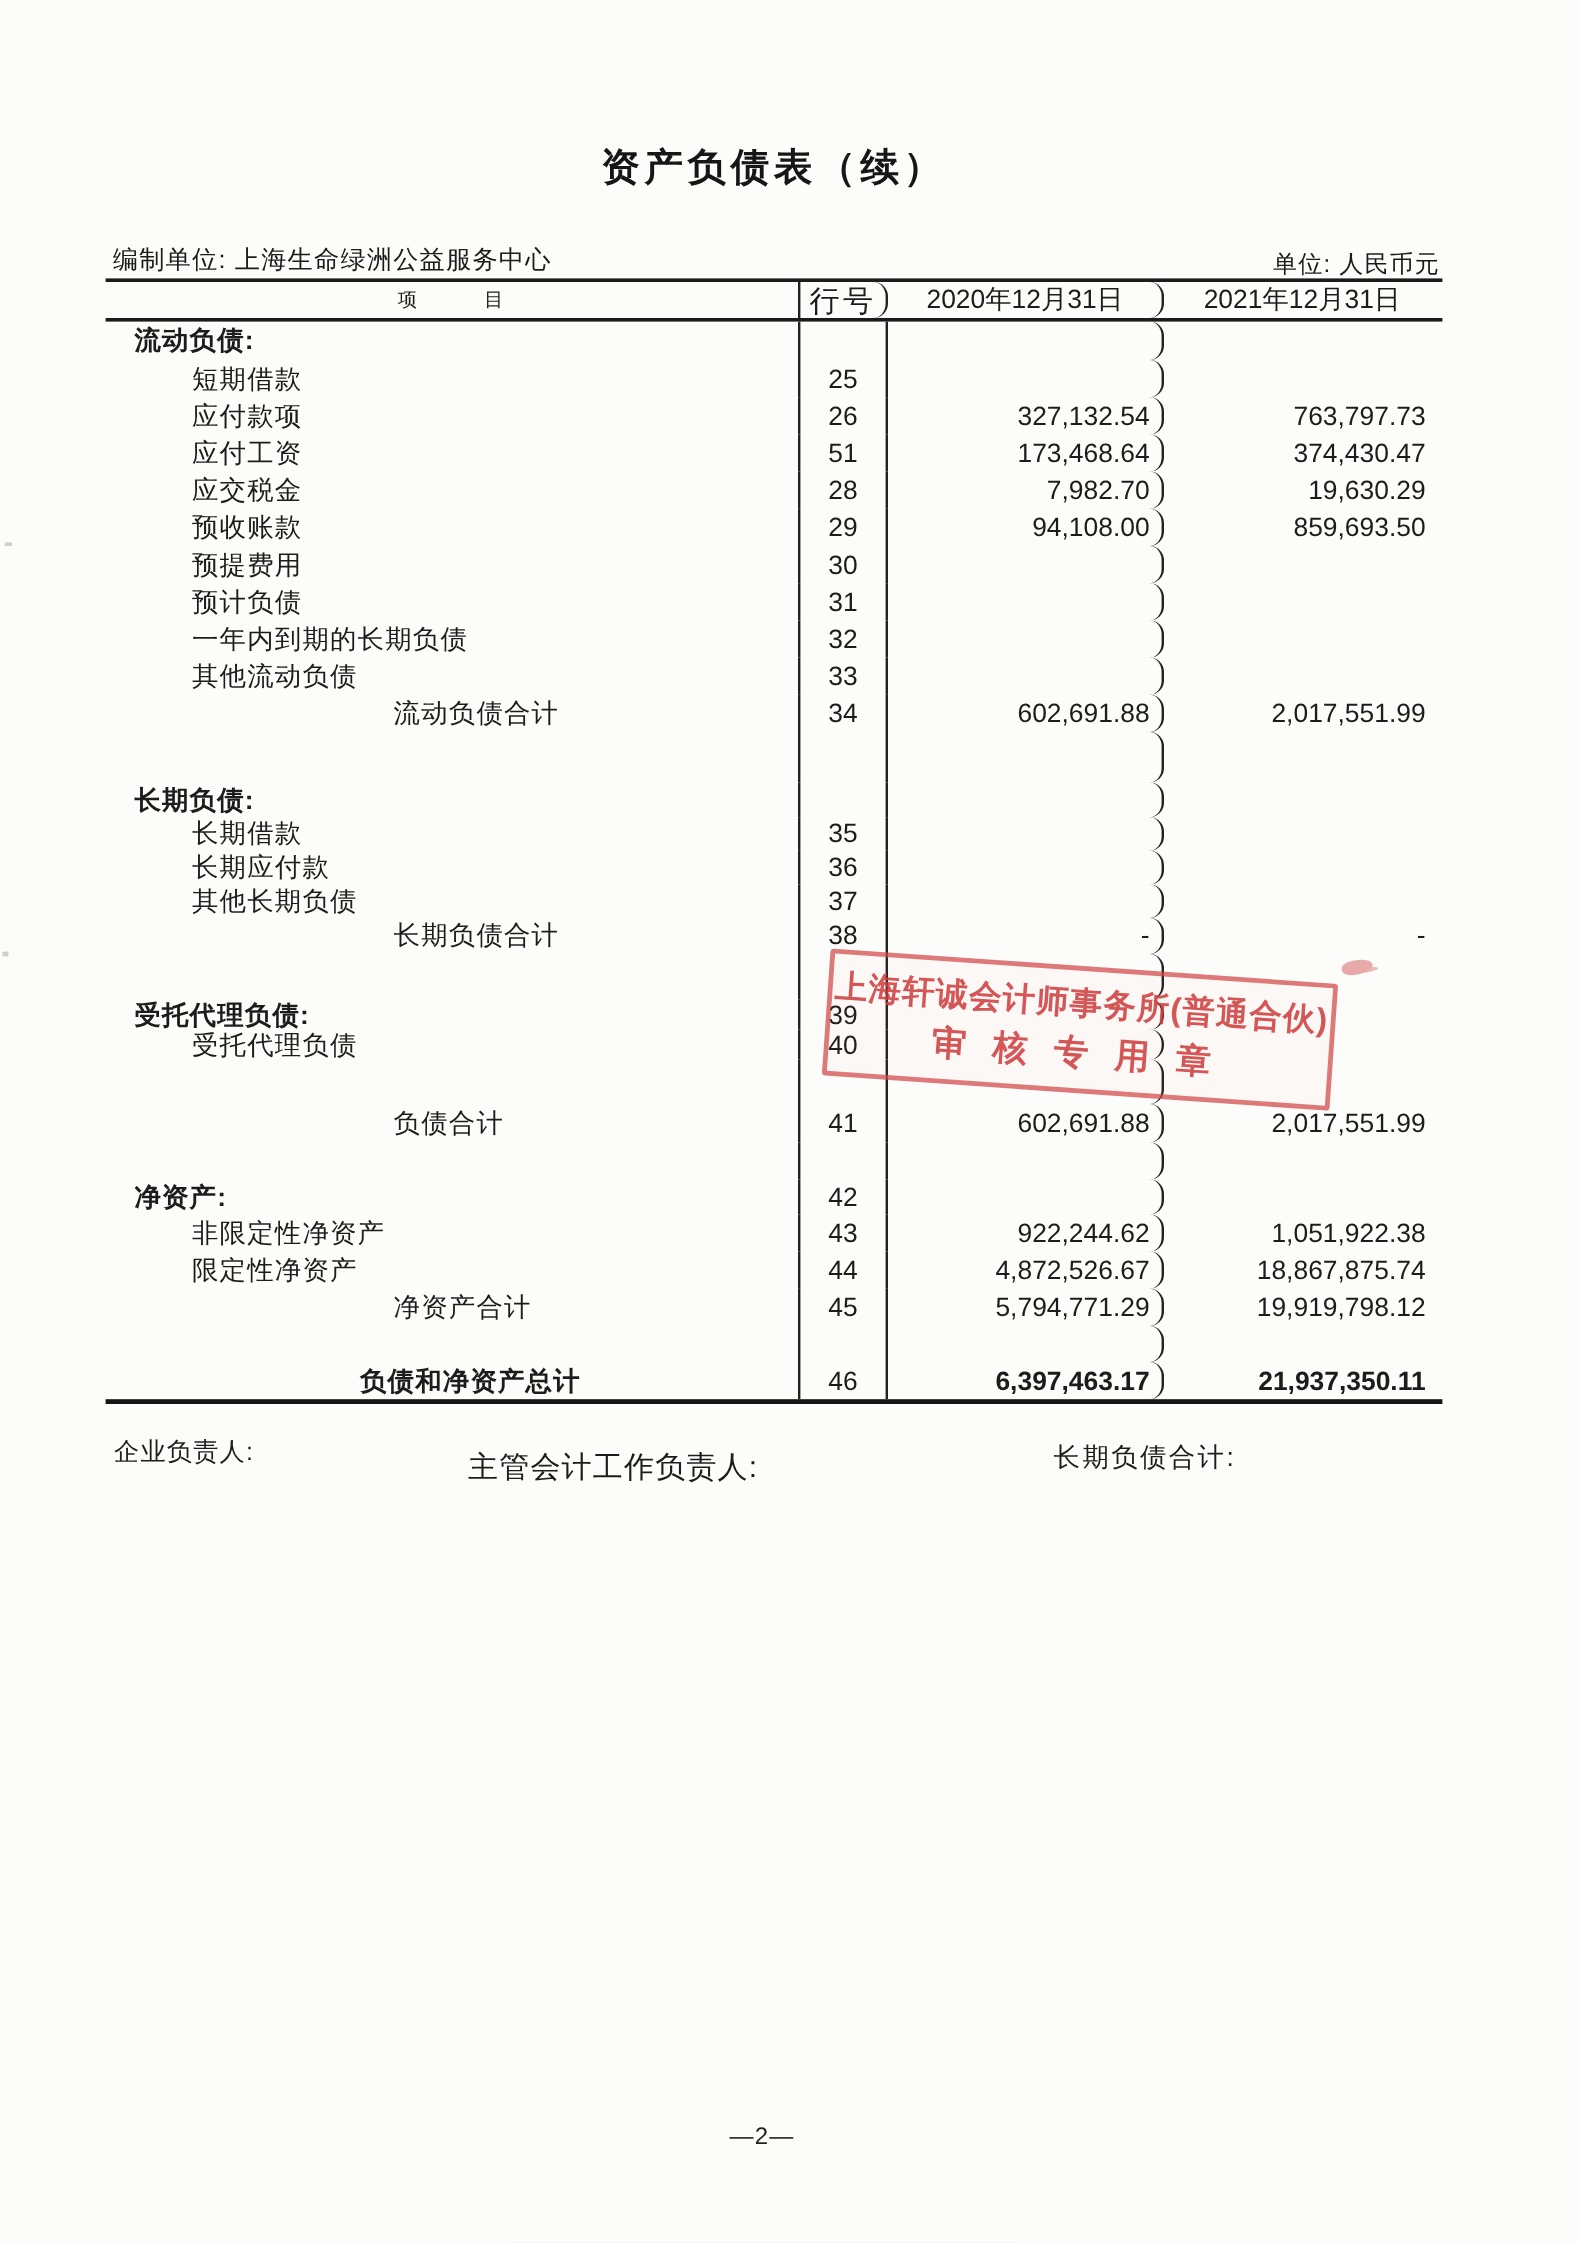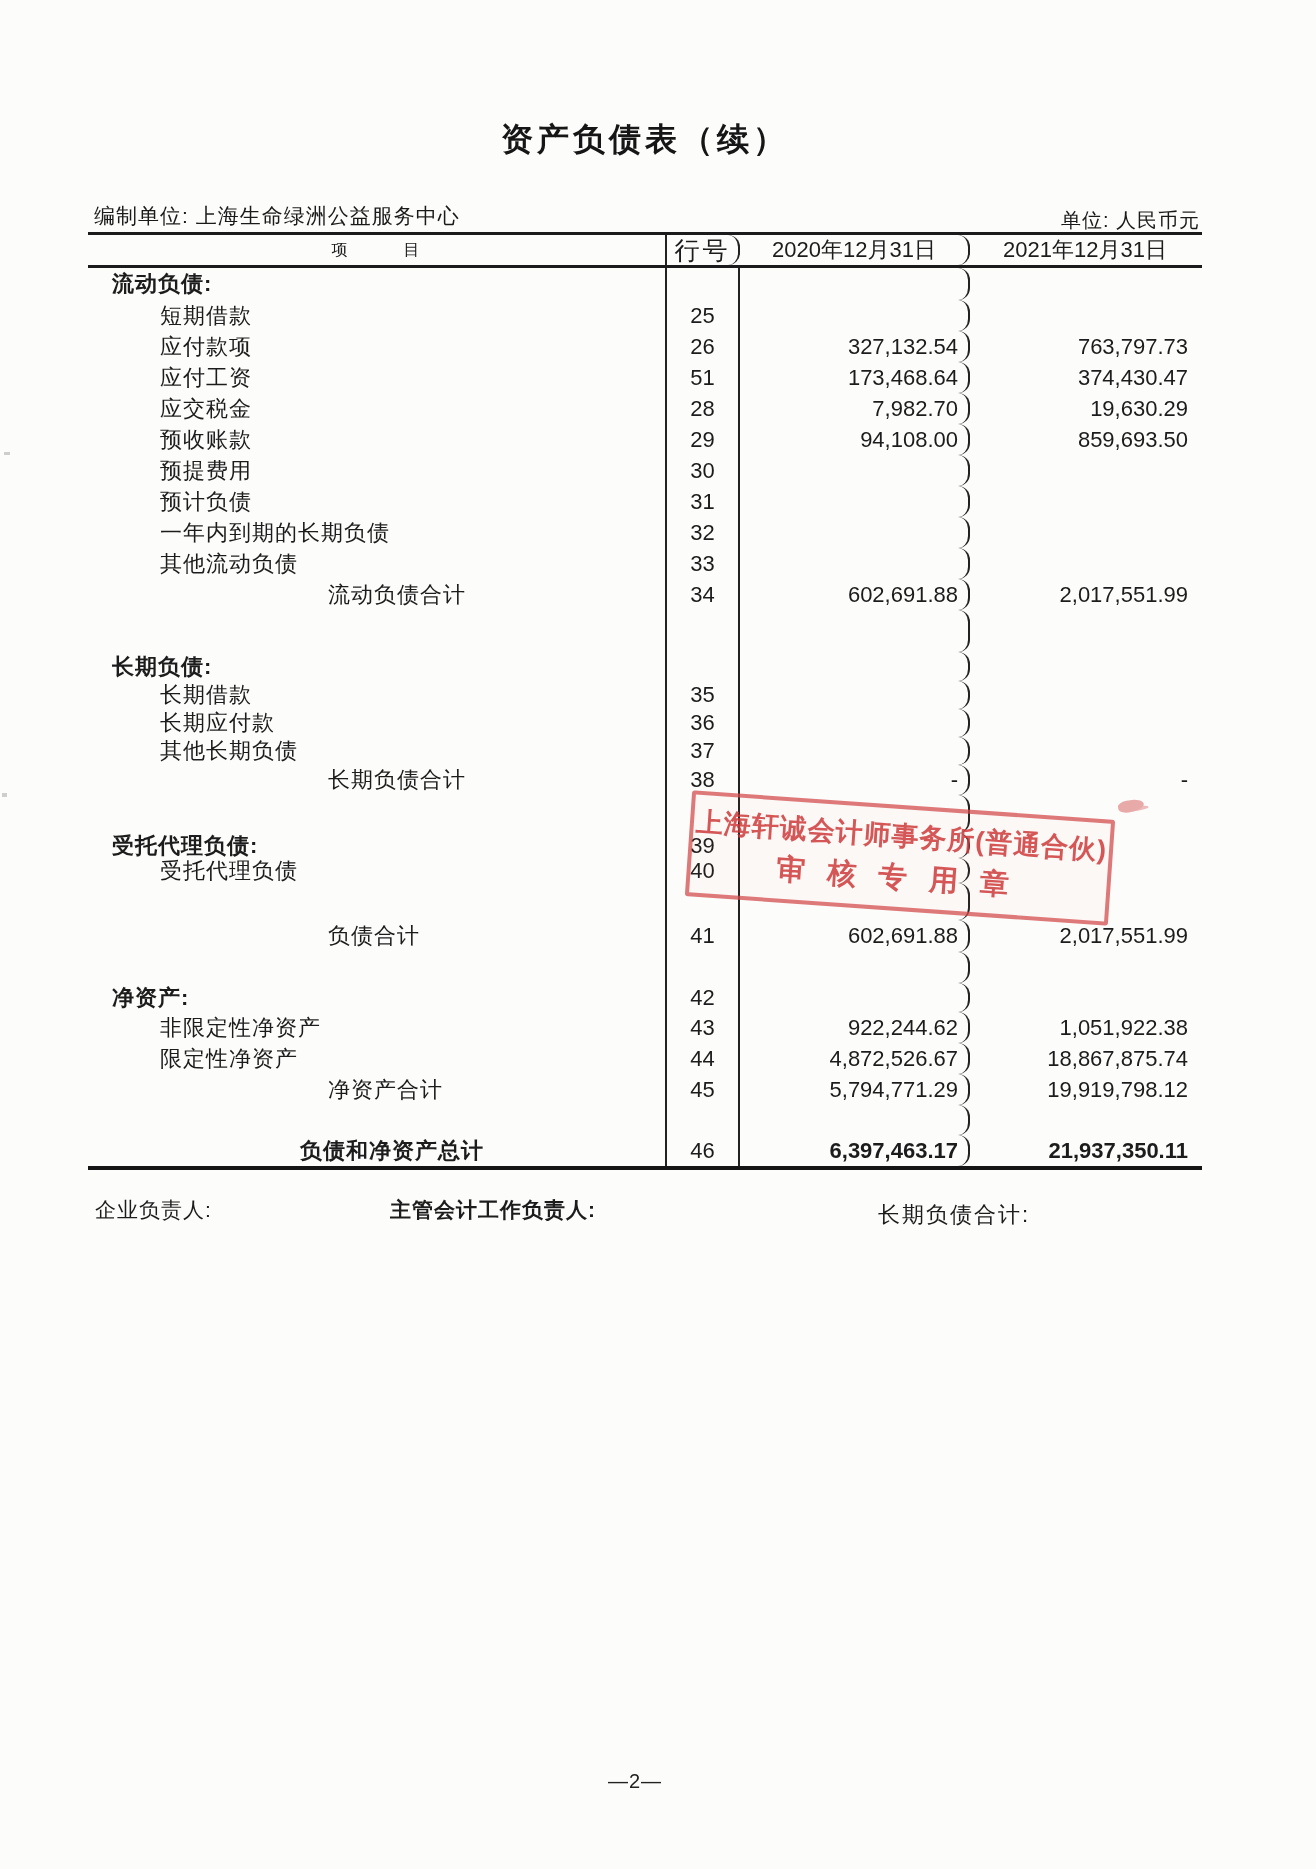--- a/index.html
+++ b/index.html
@@ -77,21 +77,21 @@
   .stamp-smudge{
     position:absolute;left:1118px;top:800px;width:26px;height:12px;
     background:rgba(206,70,70,0.45);
     border-radius:40% 60% 50% 50%;
     transform:rotate(-12deg);
     box-shadow:8px 4px 0 -4px rgba(206,70,70,0.35);
   }
   
   .sig-row{position:absolute;top:1190px;left:0;width:1316px;height:40px;}
   .sig-a{position:absolute;left:95px;top:6px;font-size:21px;letter-spacing:1px;}
-  .sig-b{position:absolute;left:390px;top:6px;font-size:21px;letter-spacing:1px;font-weight:bold;}
+  .sig-b{position:absolute;left:390px;top:16px;font-size:25px;letter-spacing:1px;}
   .sig-c{position:absolute;left:878px;top:10px;font-size:22px;letter-spacing:2px;}
   .page-num{
     position:absolute;top:1770px;left:0;width:1270px;
     text-align:center;font-size:20px;letter-spacing:1px;color:#222;
   }
   
   .speck1,.speck2{position:absolute;background:rgba(120,120,120,0.35);}
   .speck1{left:4px;top:452px;width:6px;height:3px;}
   .speck2{left:2px;top:793px;width:5px;height:4px;}
 </style>

